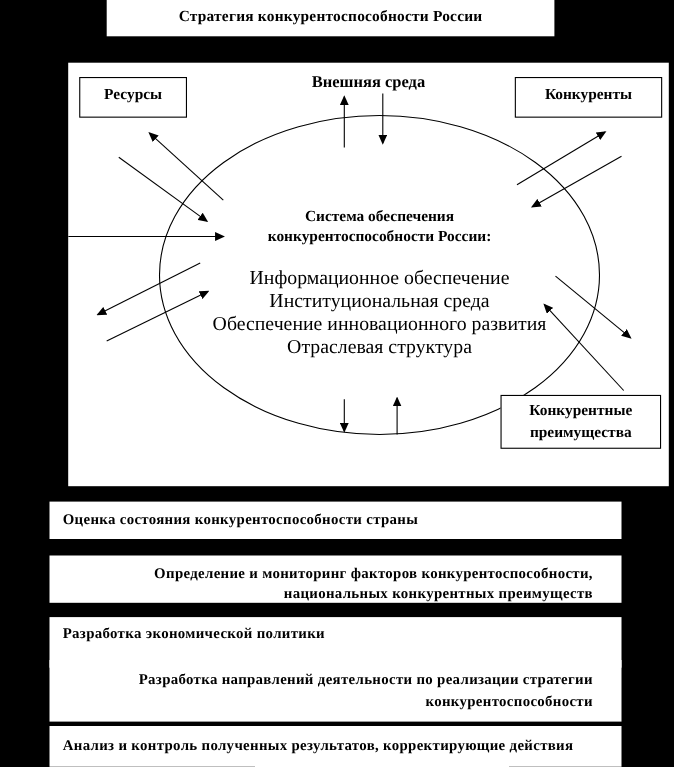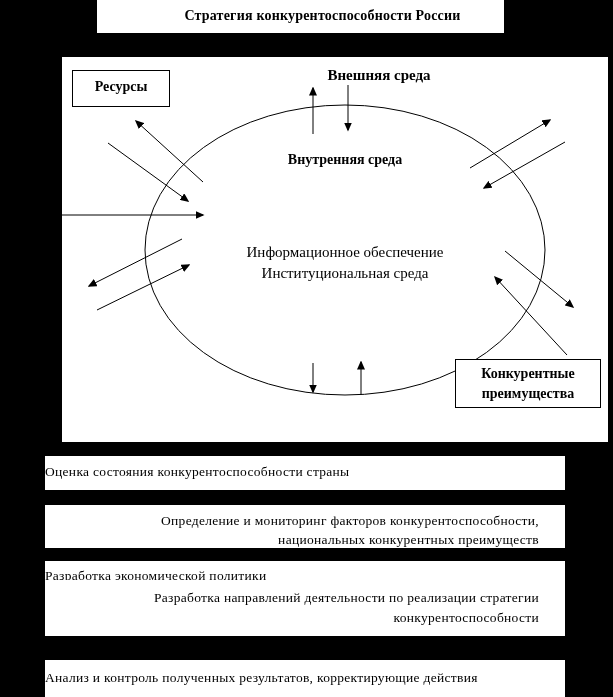--- a/index.html
+++ b/index.html
@@ -4,21 +4,21 @@
 <style>
   html,body{margin:0;padding:0;}
   body{
     width:613px;height:697px;position:relative;overflow:hidden;
     background:var(--bg,#000);
     font-family:"Liberation Serif","DejaVu Serif",serif;
     color:var(--ink,#000);
   }
   .abs{position:absolute;}
   .whitebox{background:var(--panel,#fff);}
-  .centered{text-align:center;padding-left:44px;}
+  .centered{text-align:center;}
   .bold{font-weight:bold;}
   .prelines{white-space:pre-line;text-align:right;}
 
   
   #title-box{left:97px;top:0;width:407px;height:33px;}
   #title-box .t{padding-top:8px;font-size:14px;letter-spacing:.2px;}
 
   
   #main-panel{left:62px;top:57px;width:546px;height:385px;}
   #flows-svg{position:absolute;left:0;top:0;}
@@ -27,30 +27,30 @@
     font-weight:bold;font-size:14px;text-align:center;}
   #box-resources{left:10px;top:13px;width:98px;height:37px;padding-top:8px;}
   #box-competitors{left:406px;top:13px;width:134px;height:37px;padding-top:8px;}
   #box-mrt{left:1px;top:314px;width:181px;height:36px;padding-top:8px;}
   #box-advantages{left:393px;top:302px;width:146px;height:49px;padding-top:4px;line-height:20px;}
 
   #external-label{left:0;top:10px;width:546px;font-size:15px;}
   .ell-text{left:83px;width:400px;text-align:center;}
   #internal-label{top:95px;font-size:14px;}
   #system-heading{top:132px;font-size:14px;line-height:18px;}
-  #system-list{top:185px;font-size:15px;}
+  #system-list{top:185px;font-size:18px;}
   #system-list .item{line-height:21px;}
 
   
   .step{left:45px;width:520px;box-sizing:border-box;background:#fff;
-    font-size:13.5px;letter-spacing:.3px;padding-left:0;padding-right:26px;}
+    font-size:13.5px;letter-spacing:.3px;padding-left:12px;padding-right:26px;font-weight:bold;}
   #step-0{top:456px;height:34px;padding-top:8px;}
   #step-1{top:505px;height:43px;padding-top:6px;line-height:19px;}
   #step-2{top:561px;height:46px;padding-top:7px;}
-  #step-3{top:580px;height:56px;padding-top:8px;line-height:20px;}
+  #step-3{top:600px;height:56px;padding-top:8px;line-height:20px;}
   #step-4{top:660px;height:40px;padding-top:10px;}
 </style>
 </head>
 <body style="--bg: #000000; --panel: #ffffff; --ink: #000000;">
 
 <div id="title-box" class="abs whitebox">
   <div class="t centered bold">Стратегия конкурентоспособности России</div>
 </div>
 
 <div id="main-panel" class="abs whitebox">
@@ -81,31 +81,35 @@
     <line x1="505" y1="298" x2="433" y2="220" stroke="#000" marker-end="url(#ah)"></line>
 
     <line x1="251" y1="306" x2="251" y2="335" stroke="#000" marker-end="url(#ah)"></line>
     <line x1="299" y1="338" x2="299" y2="305" stroke="#000" marker-end="url(#ah)"></line>
   </svg>
 
   <div id="external-label" class="abs centered bold">Внешняя среда</div>
 
   <div id="box-resources" class="abs corner-box">Ресурсы</div>
 
+  <div id="box-competitors" class="abs corner-box">Конкуренты</div>
 
 
   <div id="box-advantages" class="abs corner-box prelines">Конкурентные
 преимущества</div>
 
-  <div id="internal-label" class="abs ell-text bold">Внутренняя среда</div>
 
+  <div id="system-heading" class="abs ell-text bold prelines">Система обеспечения
+конкурентоспособности России:</div>
 
   <div id="system-list" class="abs ell-text">
     <div class="item">Информационное обеспечение</div>
     <div class="item">Институциональная среда</div>
+    <div class="item">Обеспечение инновационного развития</div>
+    <div class="item">Отраслевая структура</div>
   </div>
 </div>
 
 <div id="step-0" class="abs step">Оценка состояния конкурентоспособности страны</div>
 
 <div id="step-1" class="abs step prelines">Определение и мониторинг факторов конкурентоспособности,
 национальных конкурентных преимуществ</div>
 
 <div id="step-2" class="abs step">Разработка экономической политики</div>
 

